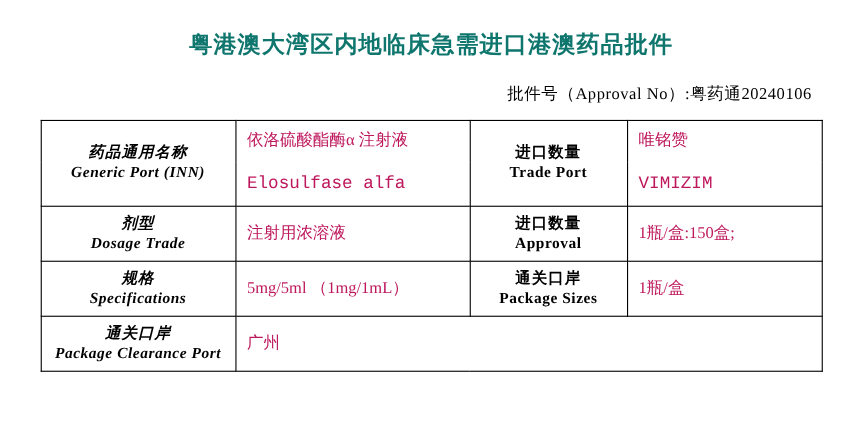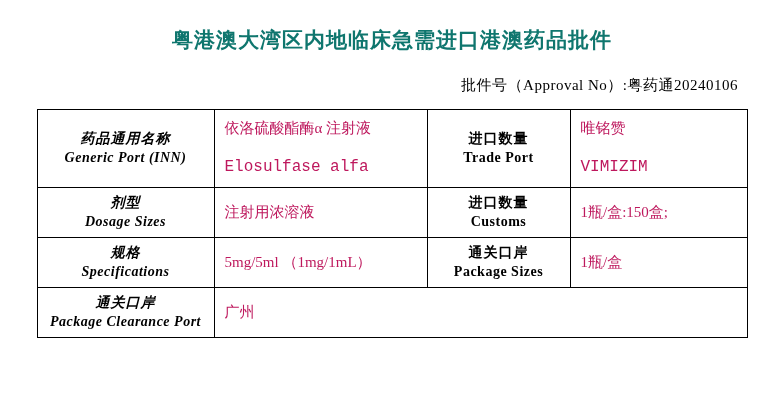--- a/index.html
+++ b/index.html
@@ -124,30 +124,30 @@
         </td>
         <td class="c4 nob-top">
           <div class="val mono">VIMIZIM</div>
         </td>
       </tr>
 
       <tr>
         <td class="c1">
           <div class="lbl">
             <span class="cn">剂型</span>
-            <span class="en">Dosage  Sizes</span>
+            <span class="en">Dosage  Trade</span>
           </div>
         </td>
         <td class="c2">
           <div class="val">注射用浓溶液</div>
         </td>
         <td class="c3">
           <div class="lbl">
             <span class="cn">进口数量</span>
-            <span class="en">Customs</span>
+            <span class="en">Approval</span>
           </div>
         </td>
         <td class="c4">
           <div class="val">1瓶/盒:150盒;</div>
         </td>
       </tr>
 
       <tr>
         <td class="c1">
           <div class="lbl">

